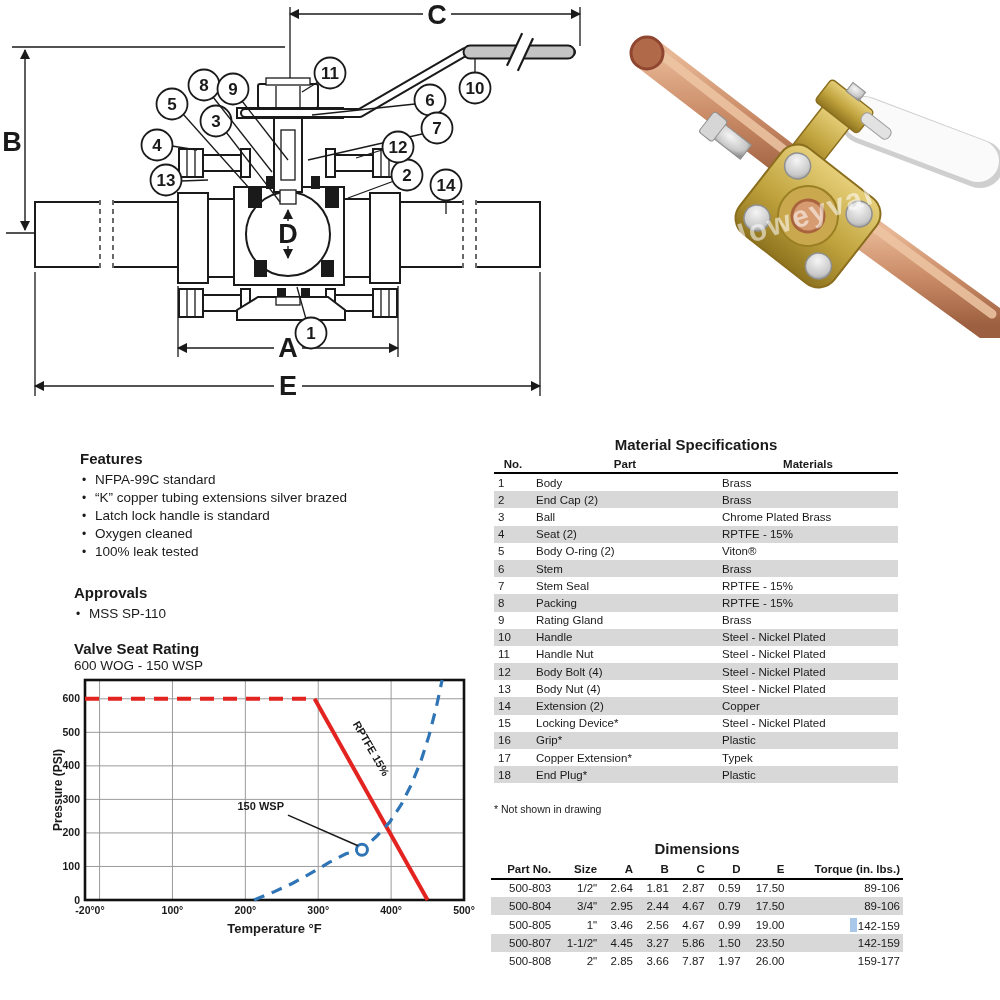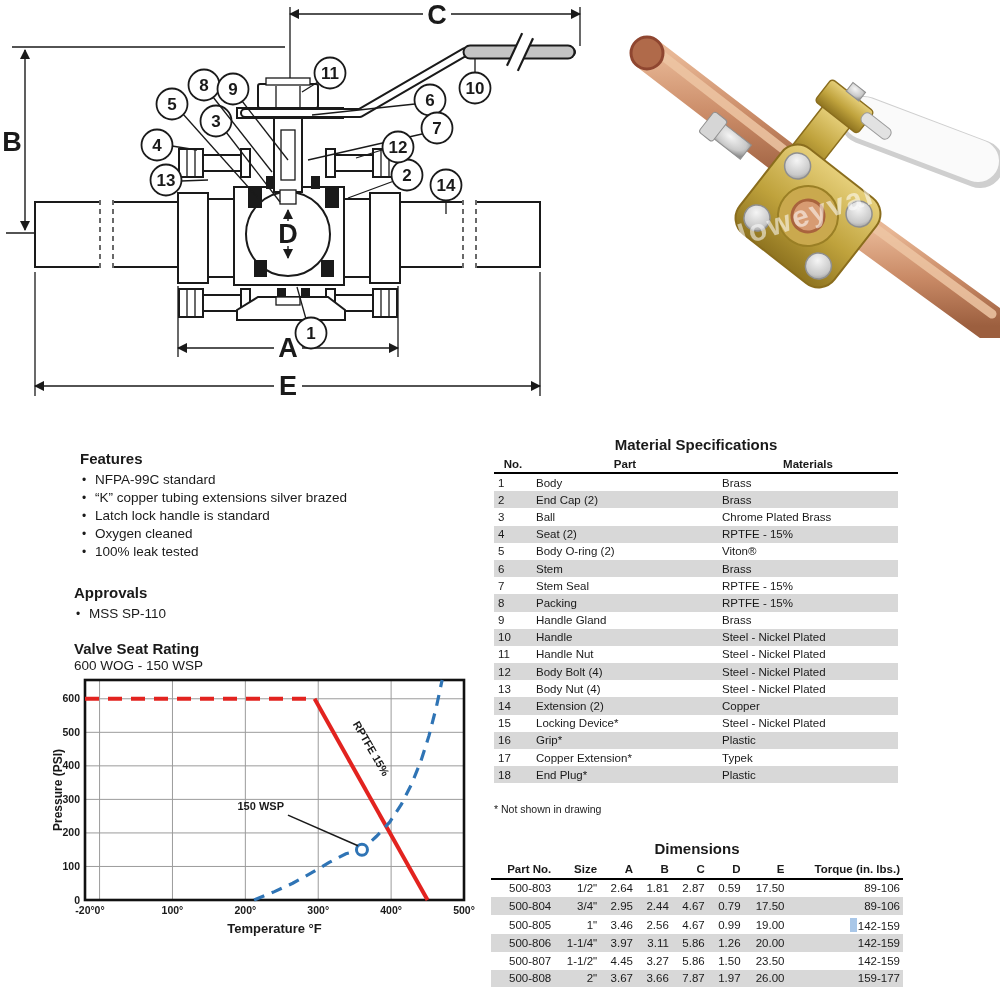--- a/index.html
+++ b/index.html
@@ -382,21 +382,21 @@
           <td>Stem Seal</td>
           <td>RPTFE - 15%</td>
         </tr>
         <tr>
           <td>8</td>
           <td>Packing</td>
           <td>RPTFE - 15%</td>
         </tr>
         <tr>
           <td>9</td>
-          <td>Handle Gland</td>
+          <td>Rating Gland</td>
           <td>Brass</td>
         </tr>
         <tr>
           <td>10</td>
           <td>Handle</td>
           <td>Steel - Nickel Plated</td>
         </tr>
         <tr>
           <td>11</td>
           <td>Handle Nut</td>
@@ -482,43 +482,33 @@
           <td>500-805</td>
           <td>1"</td>
           <td>3.46</td>
           <td>2.56</td>
           <td>4.67</td>
           <td>0.99</td>
           <td>19.00</td>
           <td><span class="cursor-mark" style="background: rgb(169, 199, 232);"></span>142-159</td>
         </tr>
         <tr>
-          <td>500-806</td>
-          <td>1-1/4"</td>
-          <td>3.97</td>
-          <td>3.11</td>
-          <td>5.86</td>
-          <td>1.26</td>
-          <td>20.00</td>
-          <td>142-159</td>
-        </tr>
-        <tr>
           <td>500-807</td>
           <td>1-1/2"</td>
           <td>4.45</td>
           <td>3.27</td>
           <td>5.86</td>
           <td>1.50</td>
           <td>23.50</td>
           <td>142-159</td>
         </tr>
         <tr>
           <td>500-808</td>
           <td>2"</td>
-          <td>3.67</td>
+          <td>2.85</td>
           <td>3.66</td>
           <td>7.87</td>
           <td>1.97</td>
           <td>26.00</td>
           <td>159-177</td>
         </tr>
       </tbody>
     </table>
 </div>
 

